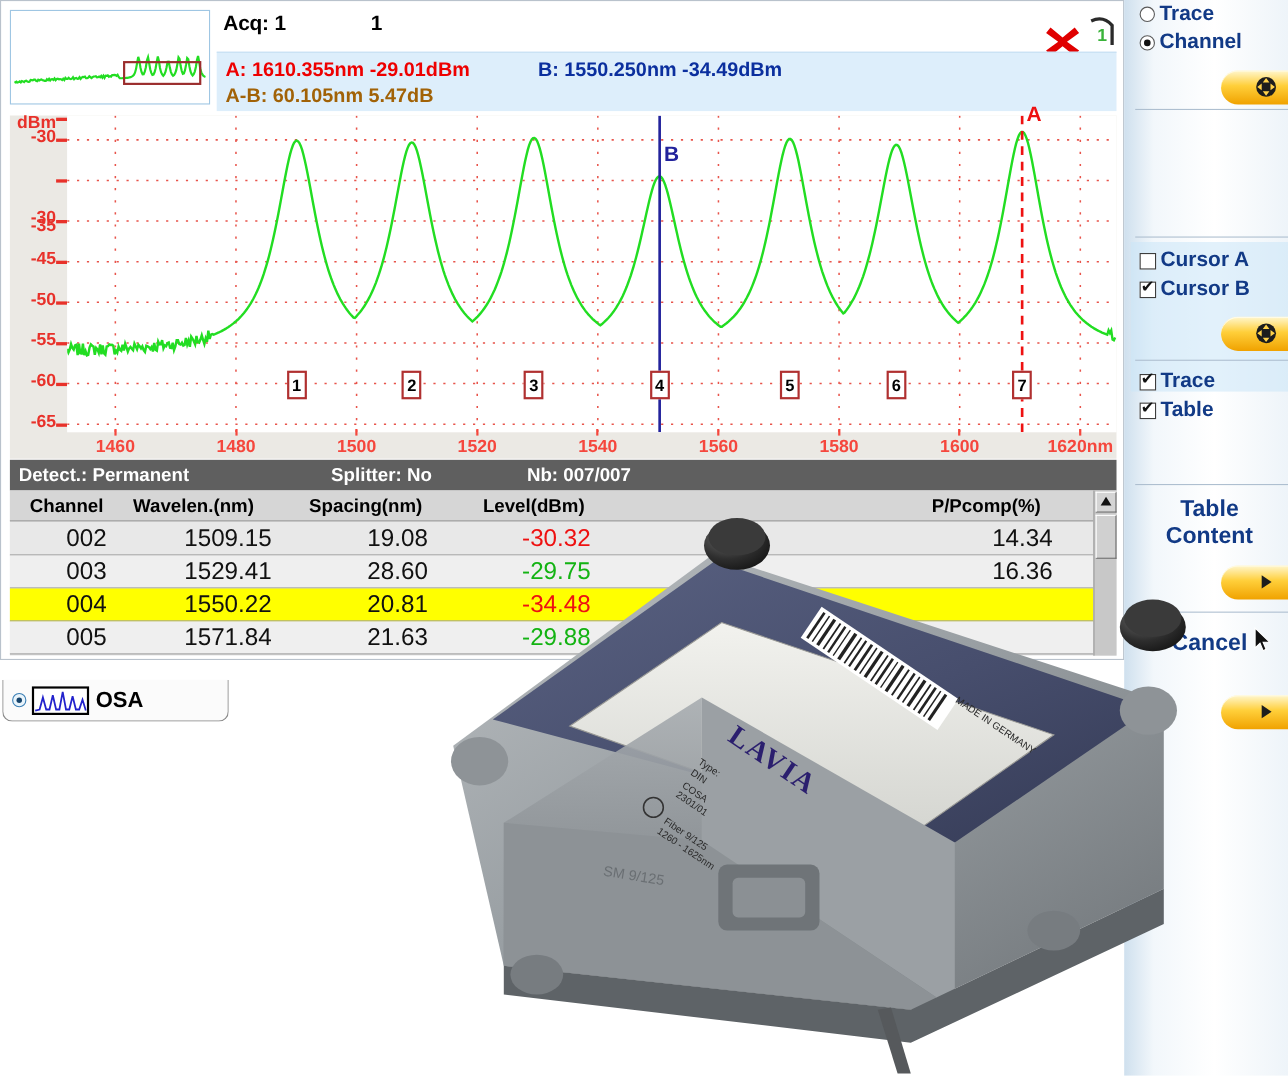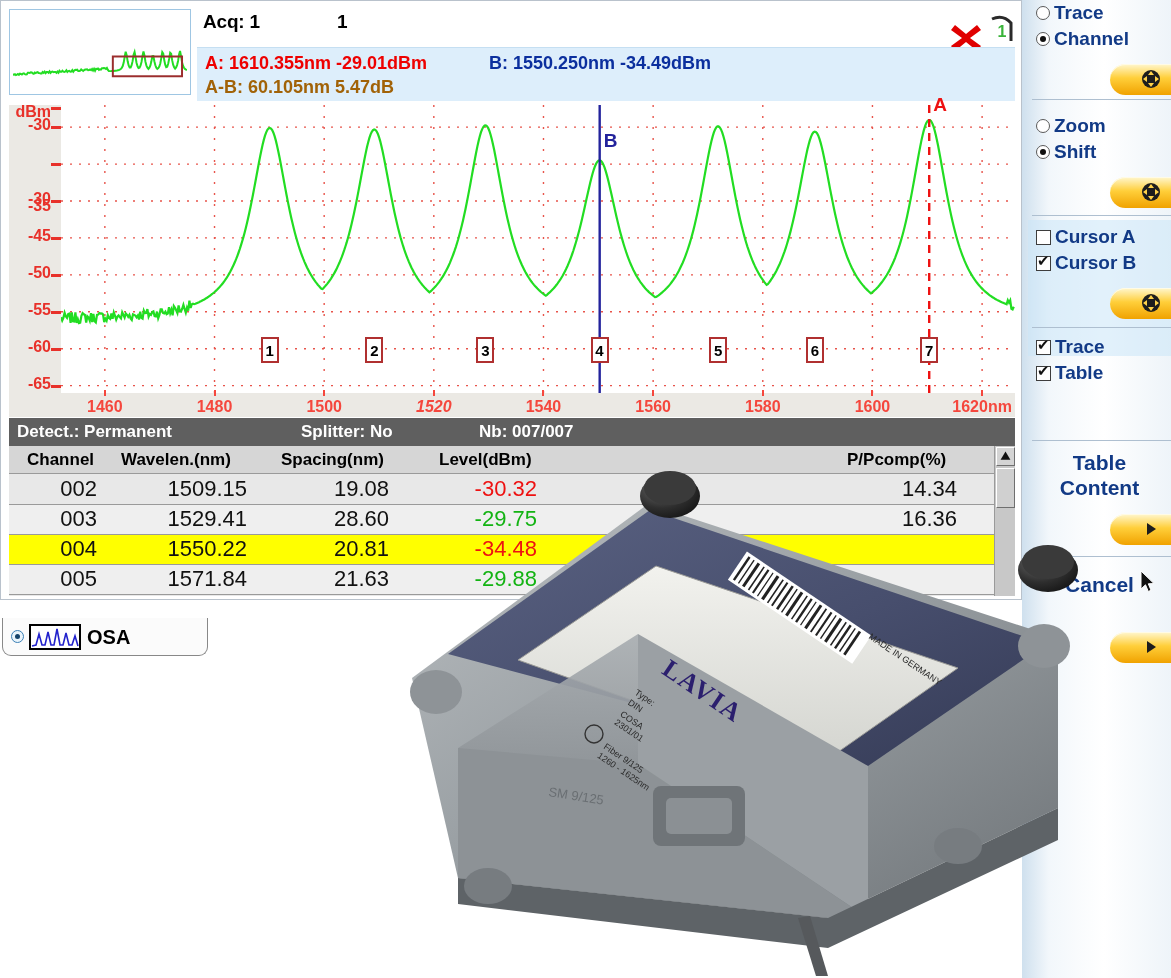--- a/index.html
+++ b/index.html
@@ -365,21 +365,21 @@
             </g>
         </svg>
       </div>
       <div id="xaxis">
           <div class="xtick" style="left: 43.8621px;">1460</div>
           <div class="xtick-mark" style="left: 42.8621px;"></div>
           <div class="xtick" style="left: 153.517px;">1480</div>
           <div class="xtick-mark" style="left: 152.517px;"></div>
           <div class="xtick" style="left: 263.172px;">1500</div>
           <div class="xtick-mark" style="left: 262.172px;"></div>
-          <div class="xtick" style="left: 372.828px; font-style: italic;">1520</div>
+          <div class="xtick" style="left: 372.828px;">1520</div>
           <div class="xtick-mark" style="left: 371.828px;"></div>
           <div class="xtick" style="left: 482.483px;">1540</div>
           <div class="xtick-mark" style="left: 481.483px;"></div>
           <div class="xtick" style="left: 592.138px;">1560</div>
           <div class="xtick-mark" style="left: 591.138px;"></div>
           <div class="xtick" style="left: 701.793px;">1580</div>
           <div class="xtick-mark" style="left: 700.793px;"></div>
           <div class="xtick" style="left: 811.448px;">1600</div>
           <div class="xtick-mark" style="left: 810.448px;"></div>
           <div class="xtick" style="left: 921.103px;">1620nm</div>
@@ -473,36 +473,20 @@
         <span class="glyph">
           <svg viewBox="0 0 20 20" width="20" height="20">
               <circle cx="10" cy="10" r="9" fill="#1d1d1d"></circle>
               <path d="M10 2 L13 6 L7 6 Z M10 18 L13 14 L7 14 Z M2 10 L6 7 L6 13 Z M18 10 L14 7 L14 13 Z" fill="#ffd24a"></path>
             </svg>
         </span>
       </div>
     </div>
     <div class="side-sep" style="top:99px"></div>
 
-    <div class="side-panel" style="top:105px;height:98px">
-      <div class="opt-row" style="top:10px">
-        <span class="radio"></span><span class="opt-label">Zoom</span>
-      </div>
-      <div class="opt-row" style="top:36px">
-        <span class="radio on"></span><span class="opt-label">Shift</span>
-      </div>
-      <div class="nav-btn" style="top:72px">
-        <span class="glyph">
-          <svg viewBox="0 0 20 20" width="20" height="20">
-              <circle cx="10" cy="10" r="9" fill="#1d1d1d"></circle>
-              <path d="M10 2 L13 6 L7 6 Z M10 18 L13 14 L7 14 Z M2 10 L6 7 L6 13 Z M18 10 L14 7 L14 13 Z" fill="#ffd24a"></path>
-            </svg>
-        </span>
-      </div>
-    </div>
     <div class="side-sep" style="top:215px"></div>
 
     <div class="side-panel panel-sel" style="top:220px;height:136px">
       <div class="opt-row" style="top:6px">
         <span class="checkbox"></span><span class="opt-label">Cursor A</span>
       </div>
       <div class="opt-row" style="top:32px">
         <span class="checkbox on"></span><span class="opt-label">Cursor B</span>
       </div>
       <div class="nav-btn" style="top:68px">

